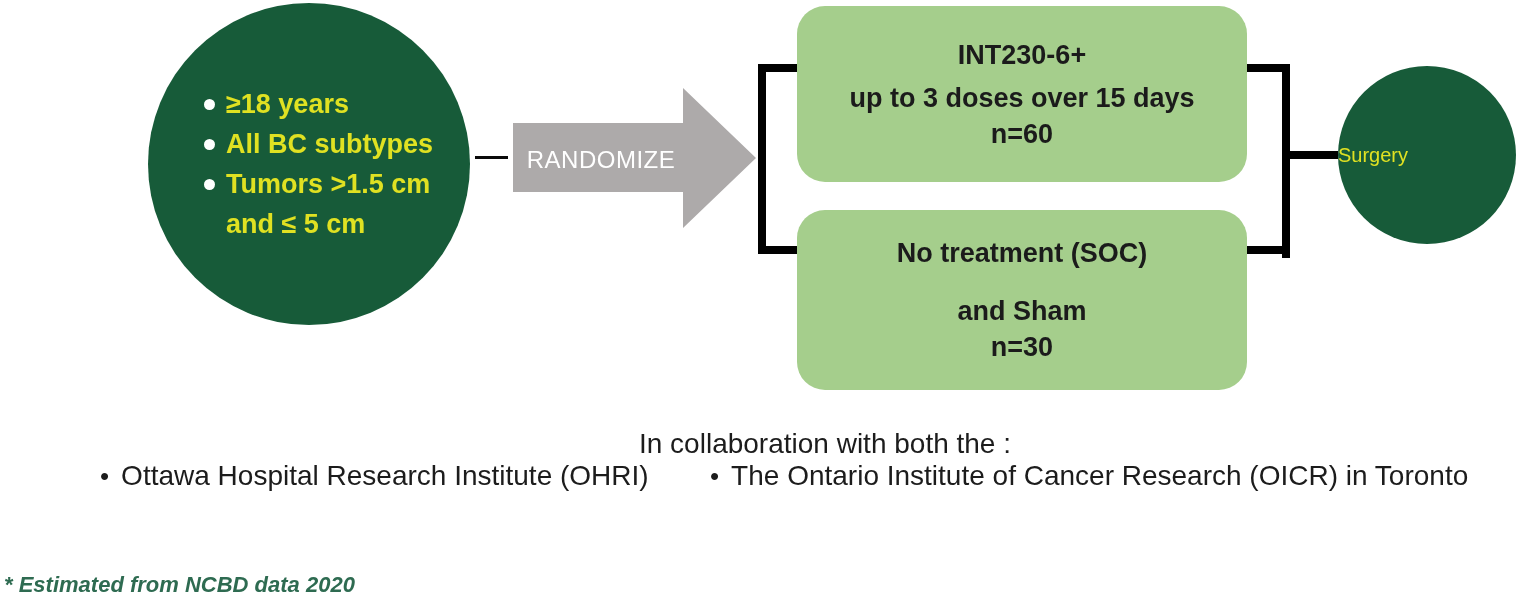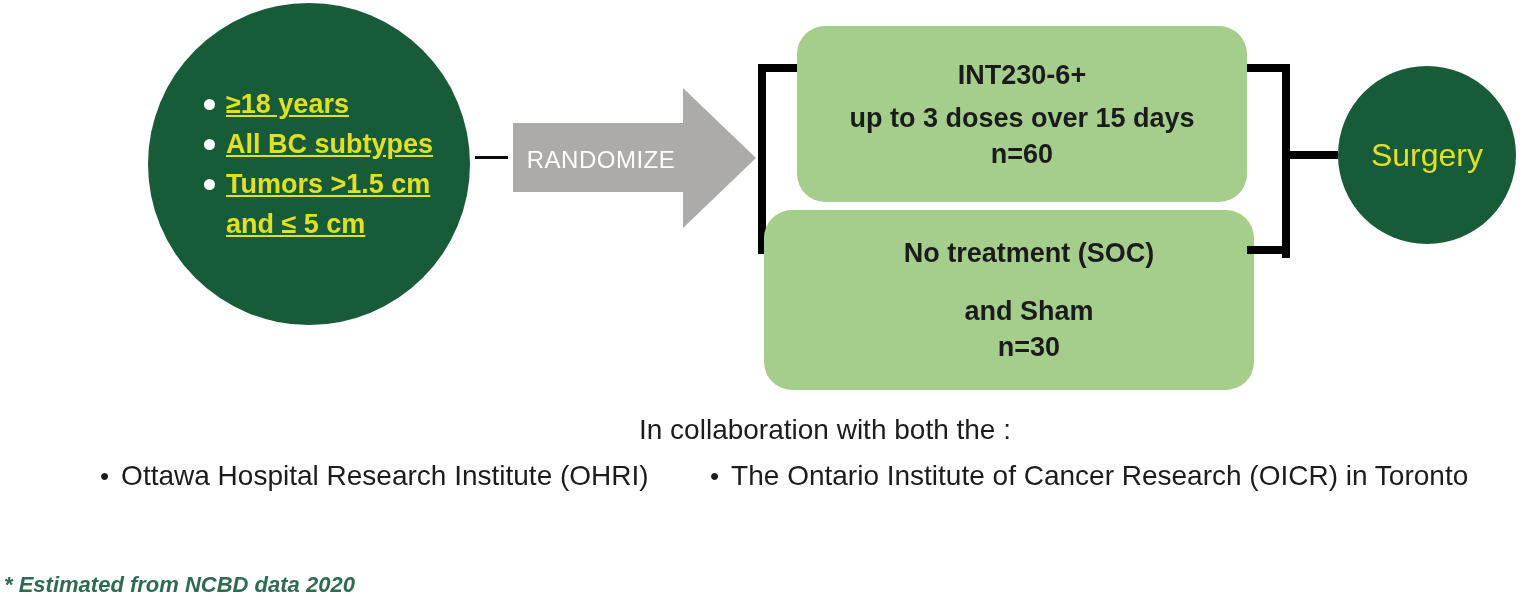--- a/index.html
+++ b/index.html
@@ -22,21 +22,21 @@
     display: flex;
     align-items: center;
   }
   .elig-content {
     padding-left: 56px;
     color: #E0E122;
     font-size: 27px;
     line-height: 40px;
     font-weight: 600;
   }
-  .elig-row { display: flex; align-items: flex-start; text-decoration: underline; }
+  .elig-row { display: flex; align-items: flex-start; }
   .elig-dot-col { width: 22px; flex: 0 0 22px; display: flex; align-items: center; height: 40px; }
   .dot {
     width: 11px; height: 11px;
     border-radius: 50%;
     background: #ffffff;
     display: inline-block;
   }
   .elig-lines span { display: block; }
 
   
@@ -68,41 +68,40 @@
     display: flex;
     flex-direction: column;
     justify-content: center;
     align-items: center;
     text-align: center;
     color: #1b1b1b;
     font-weight: bold;
     font-size: 27px;
     line-height: 36px;
   }
-  .arm-top { left: 797px; top: 26px; height: 176px; }
-  .arm-bottom { left: 764px; top: 210px; height: 180px; padding-left: 40px; }
+  .arm-top { left: 797px; top: 6px; height: 176px; }
+  .arm-bottom { left: 797px; top: 210px; height: 180px; }
   .arm-line2 { margin-top: 7px; }
   .arm-bottom .arm-line2 { margin-top: 22px; }
 
   
   .surgery-circle {
     left: 1338px; top: 66px;
     width: 178px; height: 178px;
     border-radius: 50%;
     background: #175B39;
     display: flex;
     align-items: center;
-    justify-content: center;
     color: #E0E122;
-    font-size: 32px;
+    font-size: 20px;
   }
 
   
   .collab-intro {
-    left: 500px; top: 414px;
+    left: 500px; top: 428px;
     width: 650px;
     text-align: center;
     color: #1c1c1c;
     font-size: 28px;
   }
   .partner {
     top: 460px;
     color: #1c1c1c;
     font-size: 28px;
     white-space: nowrap;

